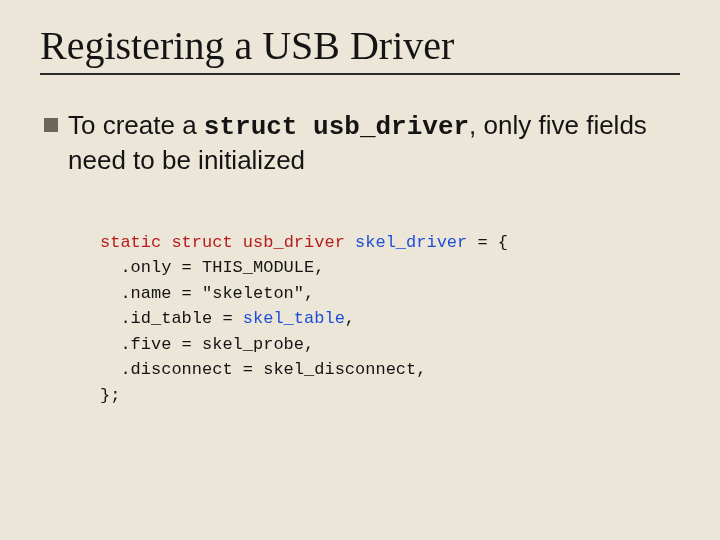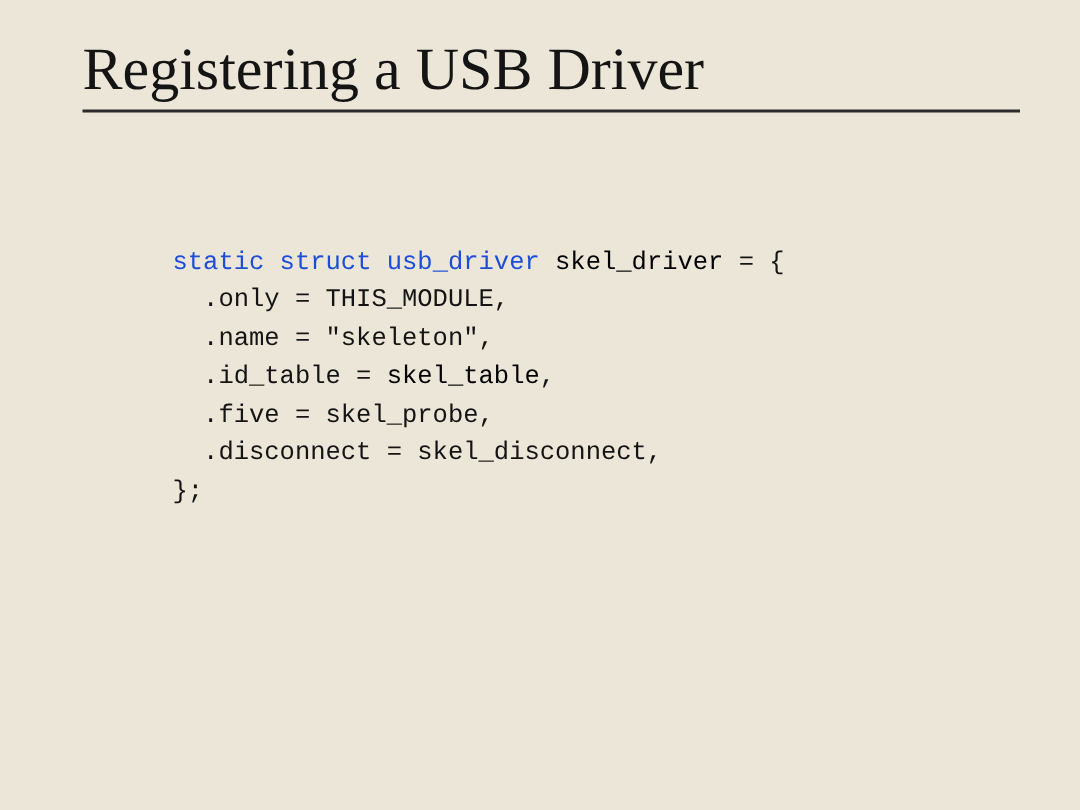--- a/index.html
+++ b/index.html
@@ -10,21 +10,20 @@
     background: #ece6d8;
     font-family: Arial, Helvetica, sans-serif;
     color: #1a1a1a;
     overflow: hidden;
   }
   .slide {
     width: 720px;
     height: 540px;
     position: relative;
     box-sizing: border-box;
-    padding-left: 15px;
   }
   .title-wrap {
     padding: 22px 40px 6px 40px;
   }
   .title {
     font-family: "Times New Roman", Times, serif;
     font-size: 40px;
     font-weight: 400;
     color: #141414;
     margin: 0 0 4px 0;
@@ -60,36 +59,42 @@
     font-weight: bold;
   }
   .code {
     margin: 28px 0 0 56px;
     font-family: "Courier New", Courier, monospace;
     font-size: 17px;
     line-height: 1.5;
     color: #141414;
     white-space: pre;
   }
-  .code .kw { color: #1d4ed8; }
-  .code .id { color: #000000; } 
+  .code .kw { color: #b91c1c; }
+  .code .id { color: #1d4ed8; } 
   .code .ind { display: inline-block; width: 2ch; }
 </style>
 </head>
 <body>
 
 <div class="slide">
 
   <div class="title-wrap">
     <h1 class="title">Registering a USB Driver</h1>
     <hr class="rule">
   </div>
 
   <div class="body">
 
+    <div class="bullet-row">
+      <div class="sqbullet"></div>
+      <div class="bullet-text">
+        <span>To create a </span><span class="mono">struct usb_driver</span><span>, only five fields need to be initialized</span>
+      </div>
+    </div>
 
     <div class="code">
 <span><span class="kw">static struct usb_driver </span><span class="id">skel_driver</span><span> = {</span></span>
 <span><span class="ind"></span><span>.only = THIS_MODULE,</span></span>
 <span><span class="ind"></span><span>.name = "skeleton",</span></span>
 <span><span class="ind"></span><span>.id_table = </span><span class="id">skel_table</span><span>,</span></span>
 <span><span class="ind"></span><span>.five = skel_probe,</span></span>
 <span><span class="ind"></span><span>.disconnect = skel_disconnect,</span></span>
 <span><span>};</span></span>
     </div>

